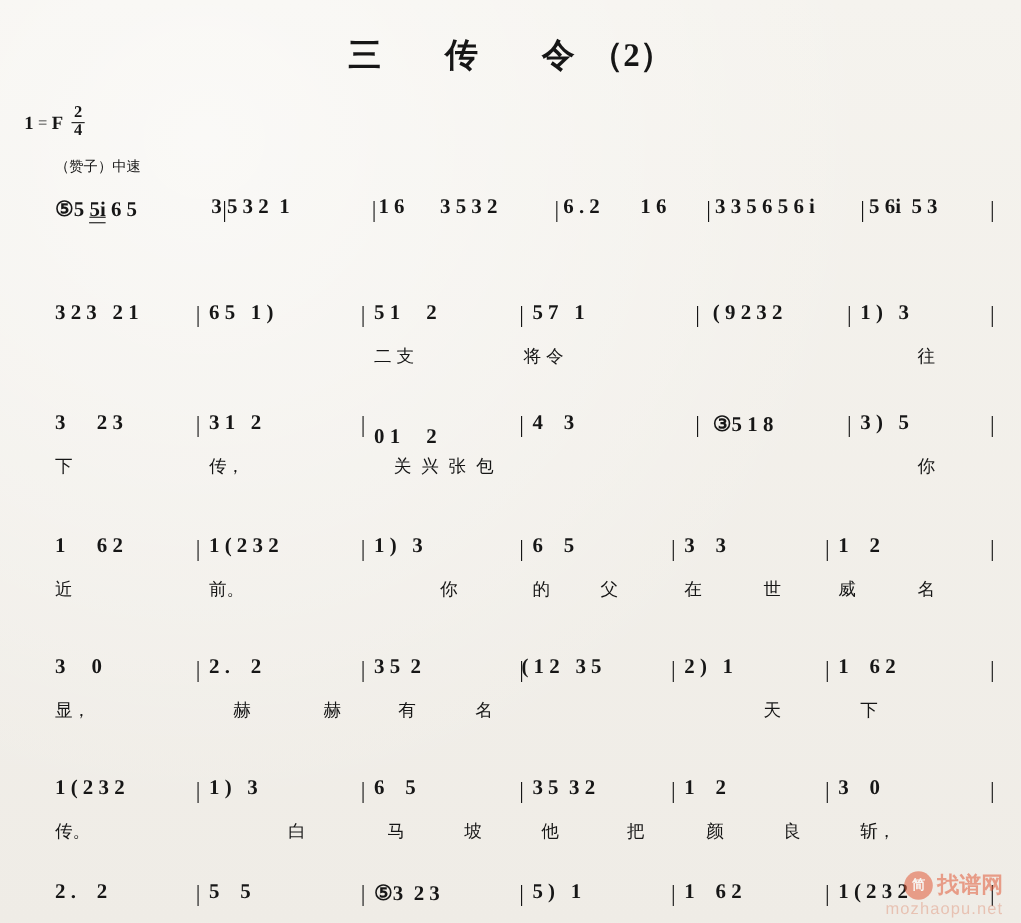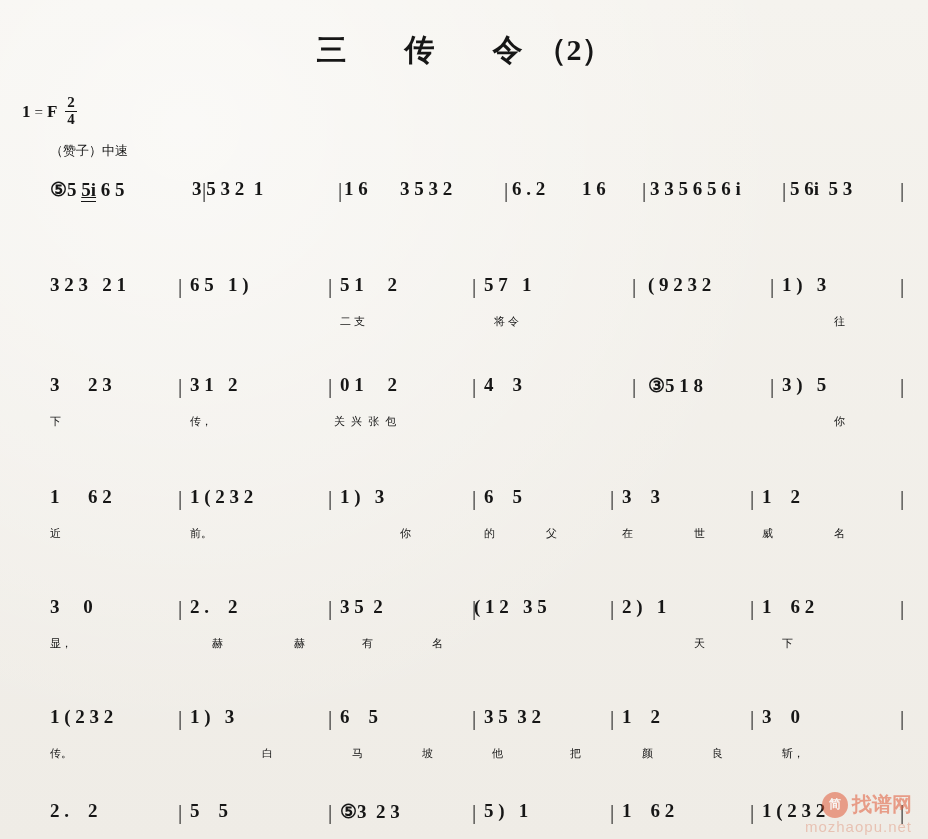--- a/index.html
+++ b/index.html
@@ -89,21 +89,21 @@
     font-weight: bold;
     font-family: Liberation Serif, serif;
     white-space: nowrap;
   }
   .lyrics {
     position: absolute;
     left: 0;
     top: 40px;
     height: 24px;
     width: 890px;
-    font-size: 11px;
+    font-size: 16px;
     font-family: "Liberation Sans", sans-serif;
     white-space: nowrap;
   }
   .cell {
     position: absolute;
     white-space: nowrap;
   }
   .bar {
     position: absolute;
     font-size: 21px;
@@ -202,43 +202,43 @@
           <span class="cell" style="left: 760px;">1 )&nbsp;&nbsp; 3</span>
           <span class="bar" style="left: 156px;">|</span>
           <span class="bar" style="left: 306px;">|</span>
           <span class="bar" style="left: 450px;">|</span>
           <span class="bar" style="left: 610px;">|</span>
           <span class="bar" style="left: 748px;">|</span>
           <span class="bar" style="left: 878px;">|</span>
         </div>
         <div class="lyrics">
           <span class="cell" style="left: 318px;">二 支</span>
-          <span class="cell" style="left: 472px;">将 令</span>
+          <span class="cell" style="left: 454px;">将 令</span>
           <span class="cell" style="left: 812px;">往</span>
         </div>
       </div>
       <div class="line" style="top: 374px;">
         <div class="notes">
           <span class="cell" style="left: 28px;">3&nbsp;&nbsp;&nbsp;&nbsp;&nbsp; 2 3</span>
           <span class="cell" style="left: 168px;">3 1&nbsp;&nbsp; 2</span>
-          <span class="cell" style="left: 318px;">0 1&nbsp;&nbsp;&nbsp;&nbsp; 2</span>
+          <span class="cell" style="left: 318px; margin-top: 13px;">0 1&nbsp;&nbsp;&nbsp;&nbsp; 2</span>
           <span class="cell" style="left: 462px;">4&nbsp;&nbsp;&nbsp; 3</span>
           <span class="cell" style="left: 626px;">③5 1 8</span>
           <span class="cell" style="left: 760px;">3 )&nbsp;&nbsp; 5</span>
           <span class="bar" style="left: 156px;">|</span>
           <span class="bar" style="left: 306px;">|</span>
           <span class="bar" style="left: 450px;">|</span>
           <span class="bar" style="left: 610px;">|</span>
           <span class="bar" style="left: 748px;">|</span>
           <span class="bar" style="left: 878px;">|</span>
         </div>
         <div class="lyrics">
           <span class="cell" style="left: 28px;">下</span>
           <span class="cell" style="left: 168px;">传，</span>
-          <span class="cell" style="left: 312px;">关&nbsp; 兴&nbsp; 张&nbsp; 包</span>
+          <span class="cell" style="left: 336px;">关&nbsp; 兴&nbsp; 张&nbsp; 包</span>
           <span class="cell" style="left: 812px;">你</span>
         </div>
       </div>
       <div class="line" style="top: 486px;">
         <div class="notes">
           <span class="cell" style="left: 28px;">1&nbsp;&nbsp;&nbsp;&nbsp;&nbsp; 6 2</span>
           <span class="cell" style="left: 168px;">1 ( 2 3 2</span>
           <span class="cell" style="left: 318px;">1 )&nbsp;&nbsp; 3</span>
           <span class="cell" style="left: 462px;">6&nbsp;&nbsp;&nbsp; 5</span>
           <span class="cell" style="left: 600px;">3&nbsp;&nbsp;&nbsp; 3</span>

